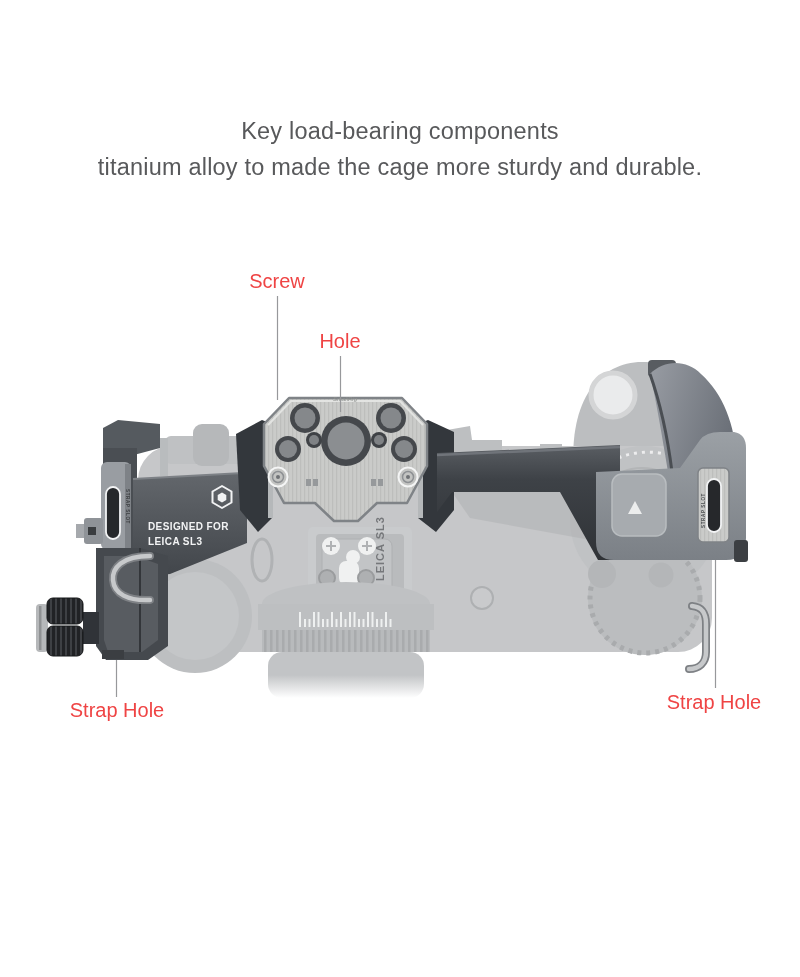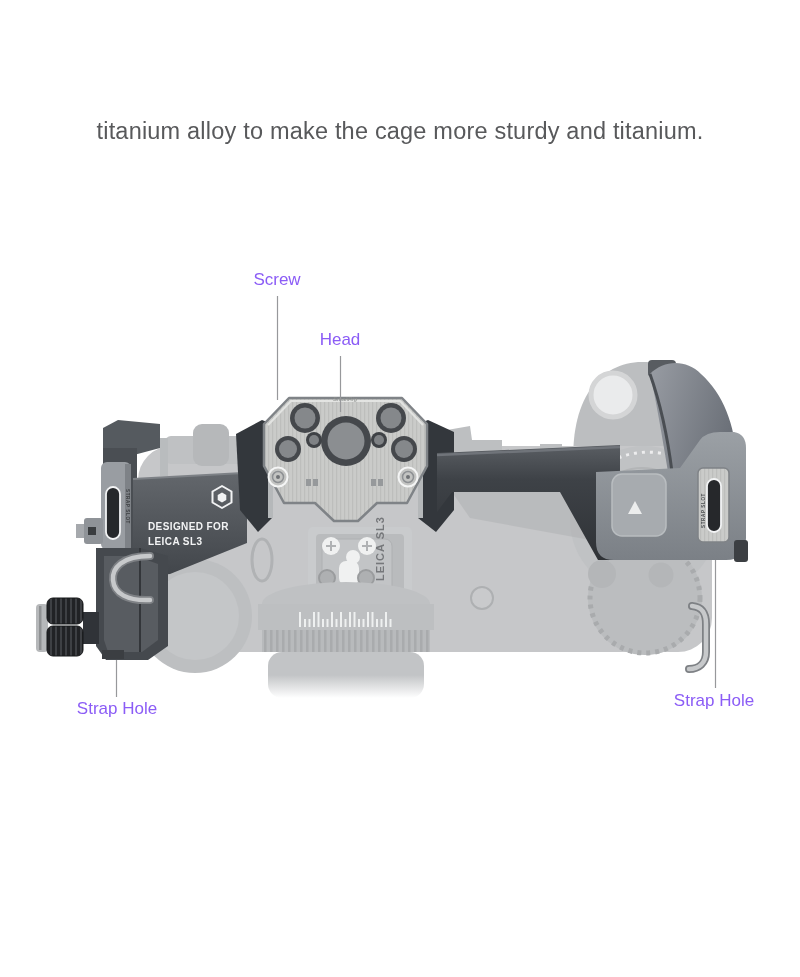--- a/index.html
+++ b/index.html
@@ -1,34 +1,35 @@
 <!DOCTYPE html>
 <html><head>
 <meta charset="utf-8">
 <style>
   html,body{margin:0;padding:0;background:#ffffff;}
   #page{position:relative;width:800px;height:977px;background:#ffffff;overflow:hidden;
         font-family:"Liberation Sans",sans-serif;}
   #illustration{position:absolute;left:0;top:0;}
   .heading{position:absolute;top:114px;left:0;width:800px;text-align:center;
            color:#58595b;font-size:23.5px;line-height:35.5px;letter-spacing:.2px;font-weight:400;}
-  .callout-label{position:absolute;transform:translateX(-50%);color:#8b5cf6;
-                 font-size:17px;white-space:nowrap;}
+  .callout-label{position:absolute;transform:translateX(-50%);color:#ef4444;
+                 font-size:20px;white-space:nowrap;}
   #screw-label{left:277px;top:270px;}
   #head-label{left:340px;top:330px;}
   #strap-left-label{left:117px;top:699px;}
   #strap-right-label{left:714px;top:691px;}
 </style>
 </head>
 <body>
 
 <div id="page">
 
   <div class="heading">
-    <div>titanium alloy to make the cage more sturdy and titanium.</div>
+    <div>Key load-bearing components</div>
+    <div>titanium alloy to made the cage more sturdy and durable.</div>
   </div>
 
   <svg id="illustration" width="800" height="977" viewBox="0 0 800 977">
     <defs>
       <pattern id="brush" width="4" height="6" patternUnits="userSpaceOnUse">
         <rect width="4" height="6" fill="#cacbc9"></rect>
         <rect width="1.2" height="6" fill="#bdbebc"></rect>
       </pattern>
       <pattern id="knurl" width="5" height="8" patternUnits="userSpaceOnUse">
         <rect width="5" height="8" fill="#212225"></rect>
@@ -220,16 +221,16 @@
       <rect x="734" y="540" width="14" height="22" rx="3" fill="#3c3f43"></rect>
       <path d="M692,606 C703,607 706,614 706,624 L706,652 C706,663 699,669 689,669" fill="none" stroke="#7e8185" stroke-width="8" stroke-linecap="round"></path>
       <path d="M692,606 C703,607 706,614 706,624 L706,652 C706,663 699,669 689,669" fill="none" stroke="#c7c9cb" stroke-width="4.5" stroke-linecap="round"></path>
     </g>
 
     <line x1="277.5" y1="296" x2="277.5" y2="400" stroke="#97989b" stroke-width="1.2"></line>
     <line x1="340.5" y1="356" x2="340.5" y2="412" stroke="#97989b" stroke-width="1.2"></line>
   </svg>
 
   <div class="callout-label" id="screw-label">Screw</div>
-  <div class="callout-label" id="head-label">Head</div>
+  <div class="callout-label" id="head-label">Hole</div>
   <div class="callout-label" id="strap-left-label">Strap Hole</div>
   <div class="callout-label" id="strap-right-label">Strap Hole</div>
 </div>
 
 </body></html>

